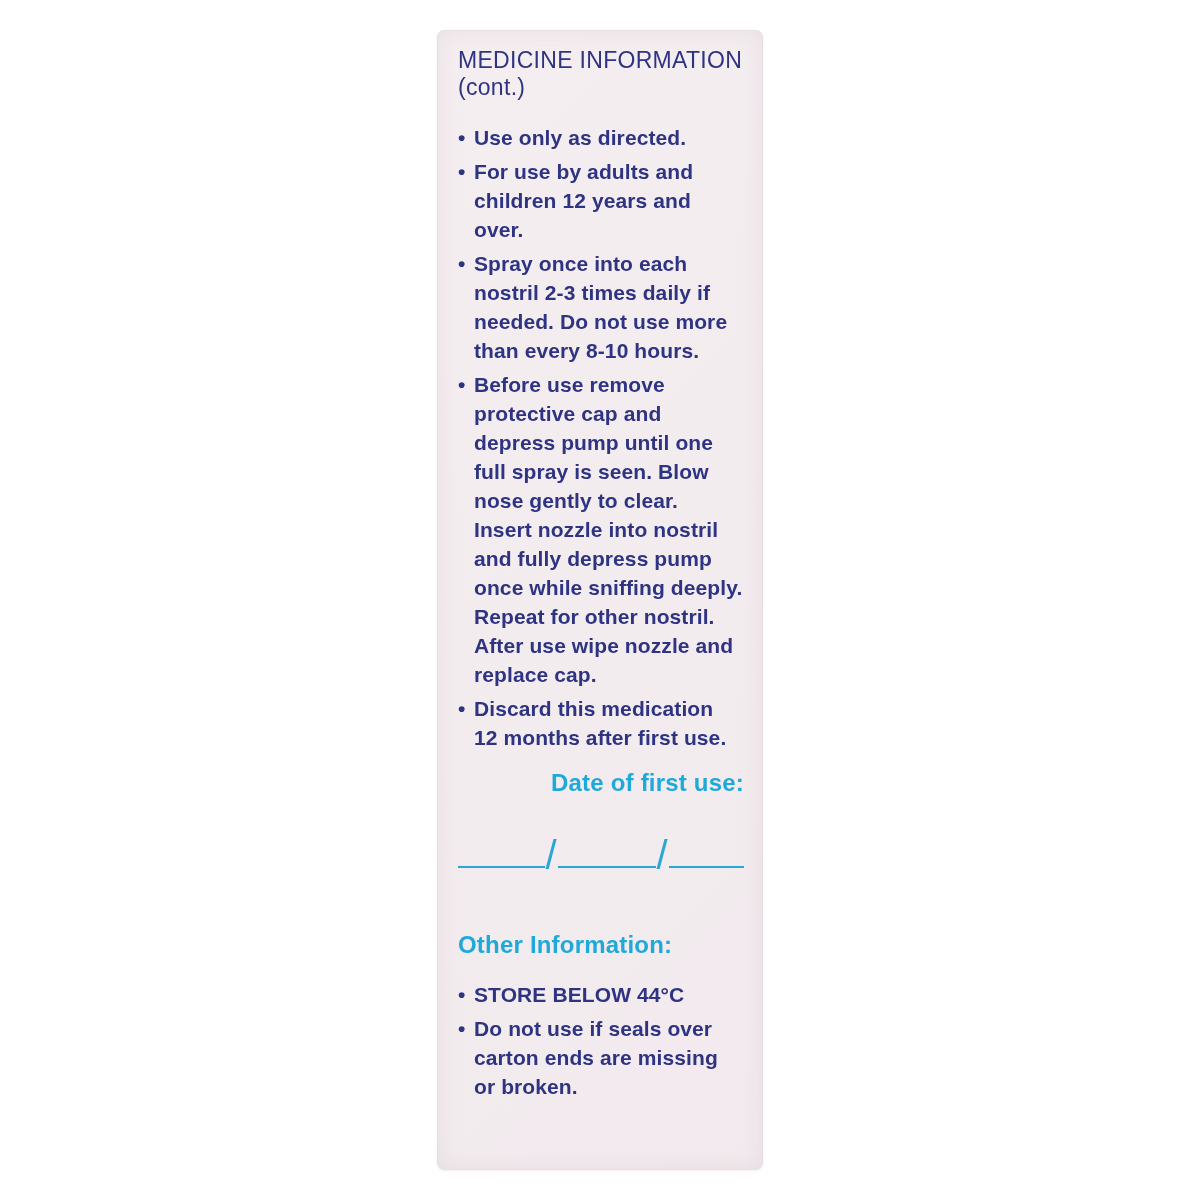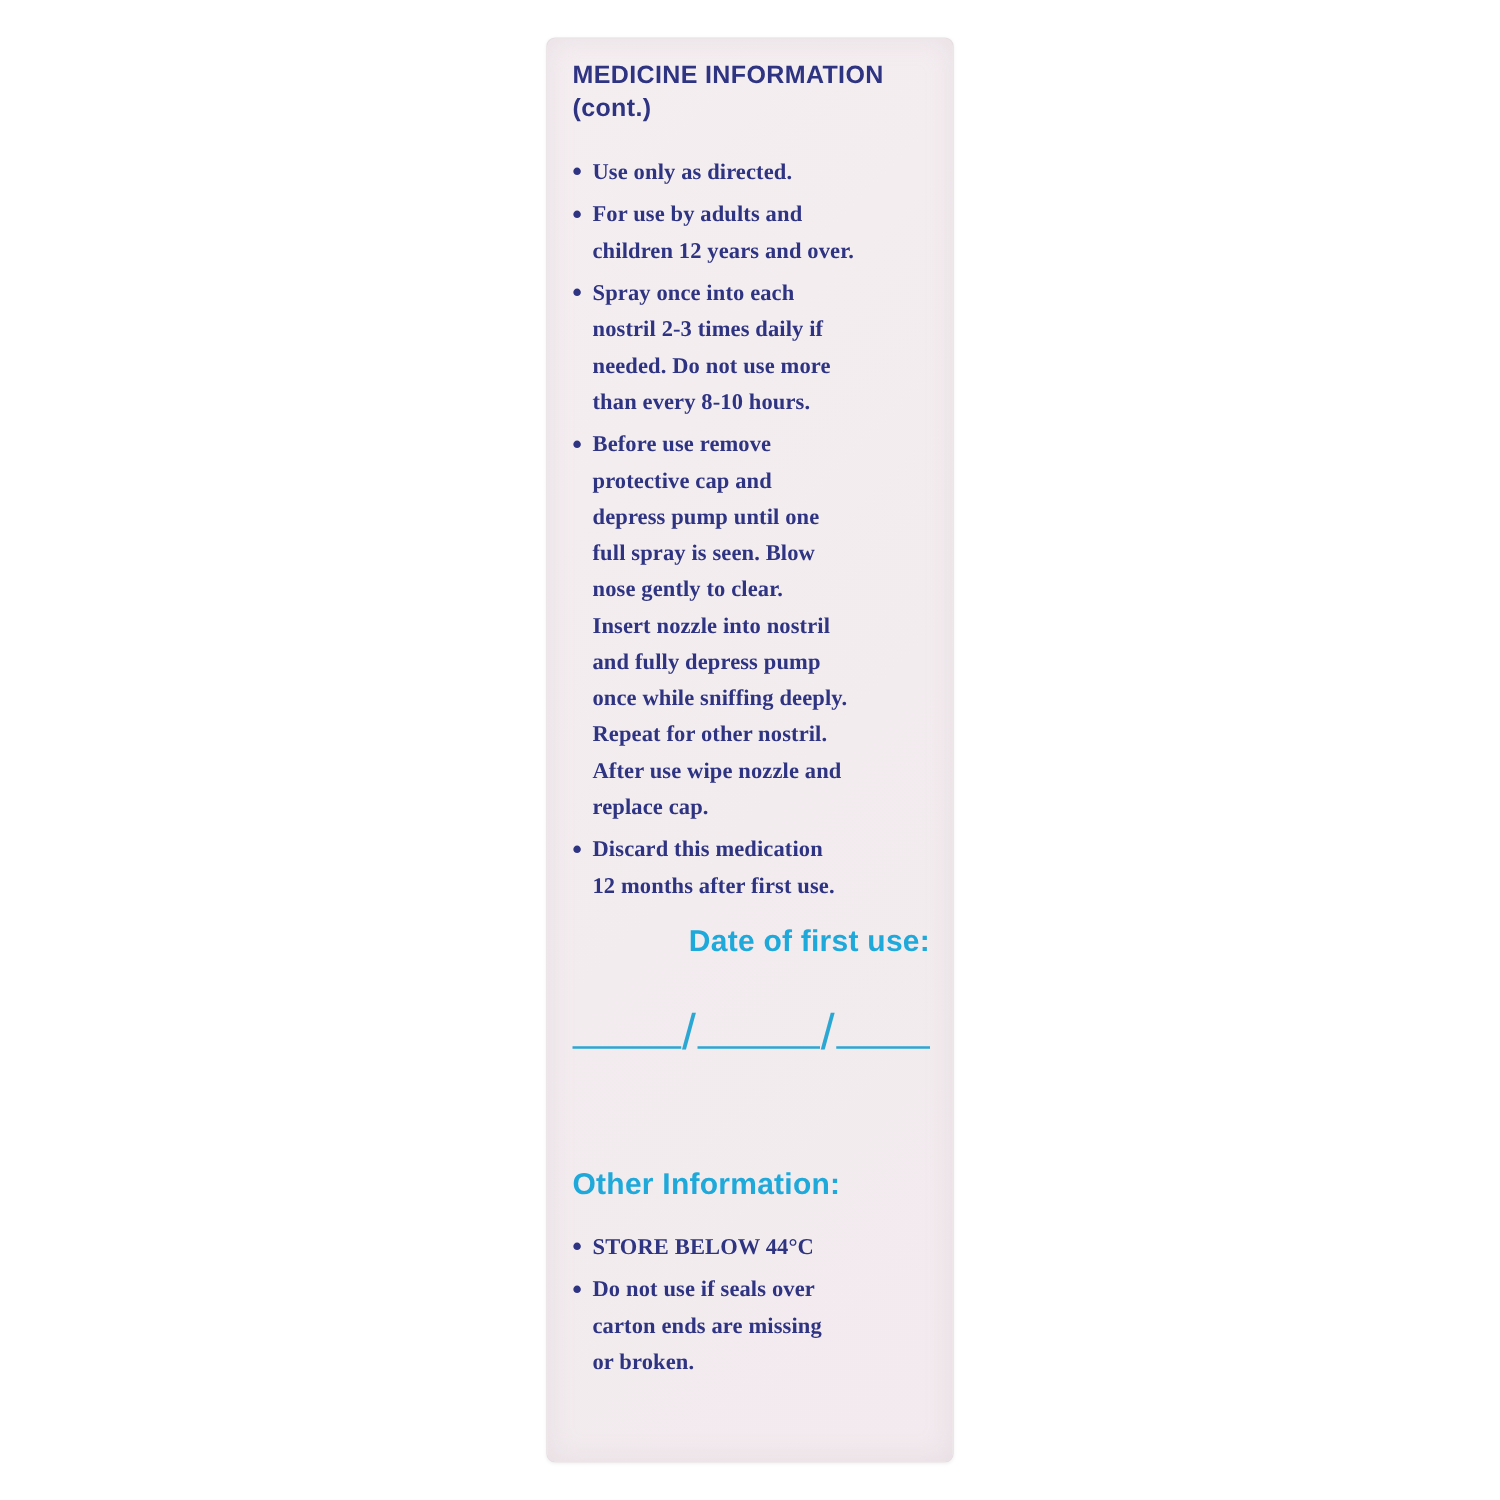--- a/index.html
+++ b/index.html
@@ -18,23 +18,23 @@
     height: 1140px;
     background: #f3ecef;
     background: linear-gradient(135deg, #f5eef1 0%, #f3ecef 55%, #f2eaee 100%);
     border-radius: 7px;
     border: 1px solid #e6dee2;
     box-shadow: inset 0 0 22px rgba(178,158,170,0.18), 0 1px 3px rgba(0,0,0,0.06);
     padding: 16px 18px 0 20px;
     color: #2e3382;
   }
   .panel-title {
-    font-size: 20px;
+    font-size: 23px;
     line-height: 27px;
-    font-weight: 700;
+    font-weight: 400;
     letter-spacing: 0.3px;
     color: #2e3382;
   }
   .cyan-heading {
     color: #1ea9da;
     font-size: 24px;
     line-height: 30px;
     font-weight: 700;
     letter-spacing: 0.2px;
   }
@@ -49,26 +49,25 @@
   }
   .dot {
     flex: 0 0 16px;
     font-size: 21px;
     line-height: 29px;
     font-weight: 700;
     color: #2e3382;
   }
   .li-text {
     flex: 1;
-    font-size: 18px;
+    font-size: 21px;
     line-height: 29px;
     font-weight: 700;
     letter-spacing: 0.1px;
     color: #2e3382;
-    font-family: Liberation Serif, serif;
   }
   .date-label {
     margin-top: 16px;
     text-align: right;
   }
   .date-row {
     margin-top: 26px;
     height: 44px;
     display: flex;
     align-items: flex-end;
@@ -85,21 +84,21 @@
   .blank-3 { width: 80px; }
   .slash {
     font-size: 40px;
     line-height: 36px;
     font-weight: 400;
     color: #2ba7d4;
     margin: 0 1px;
     position: relative;
     top: 5px;
   }
-  .other-heading { margin-top: 94px; }
+  .other-heading { margin-top: 62px; }
   .other-list { margin-top: 20px; }
 </style>
 </head>
 <body>
 
 <section class="panel">
 
   <h1 class="panel-title">MEDICINE INFORMATION<br>(cont.)</h1>
 
 

